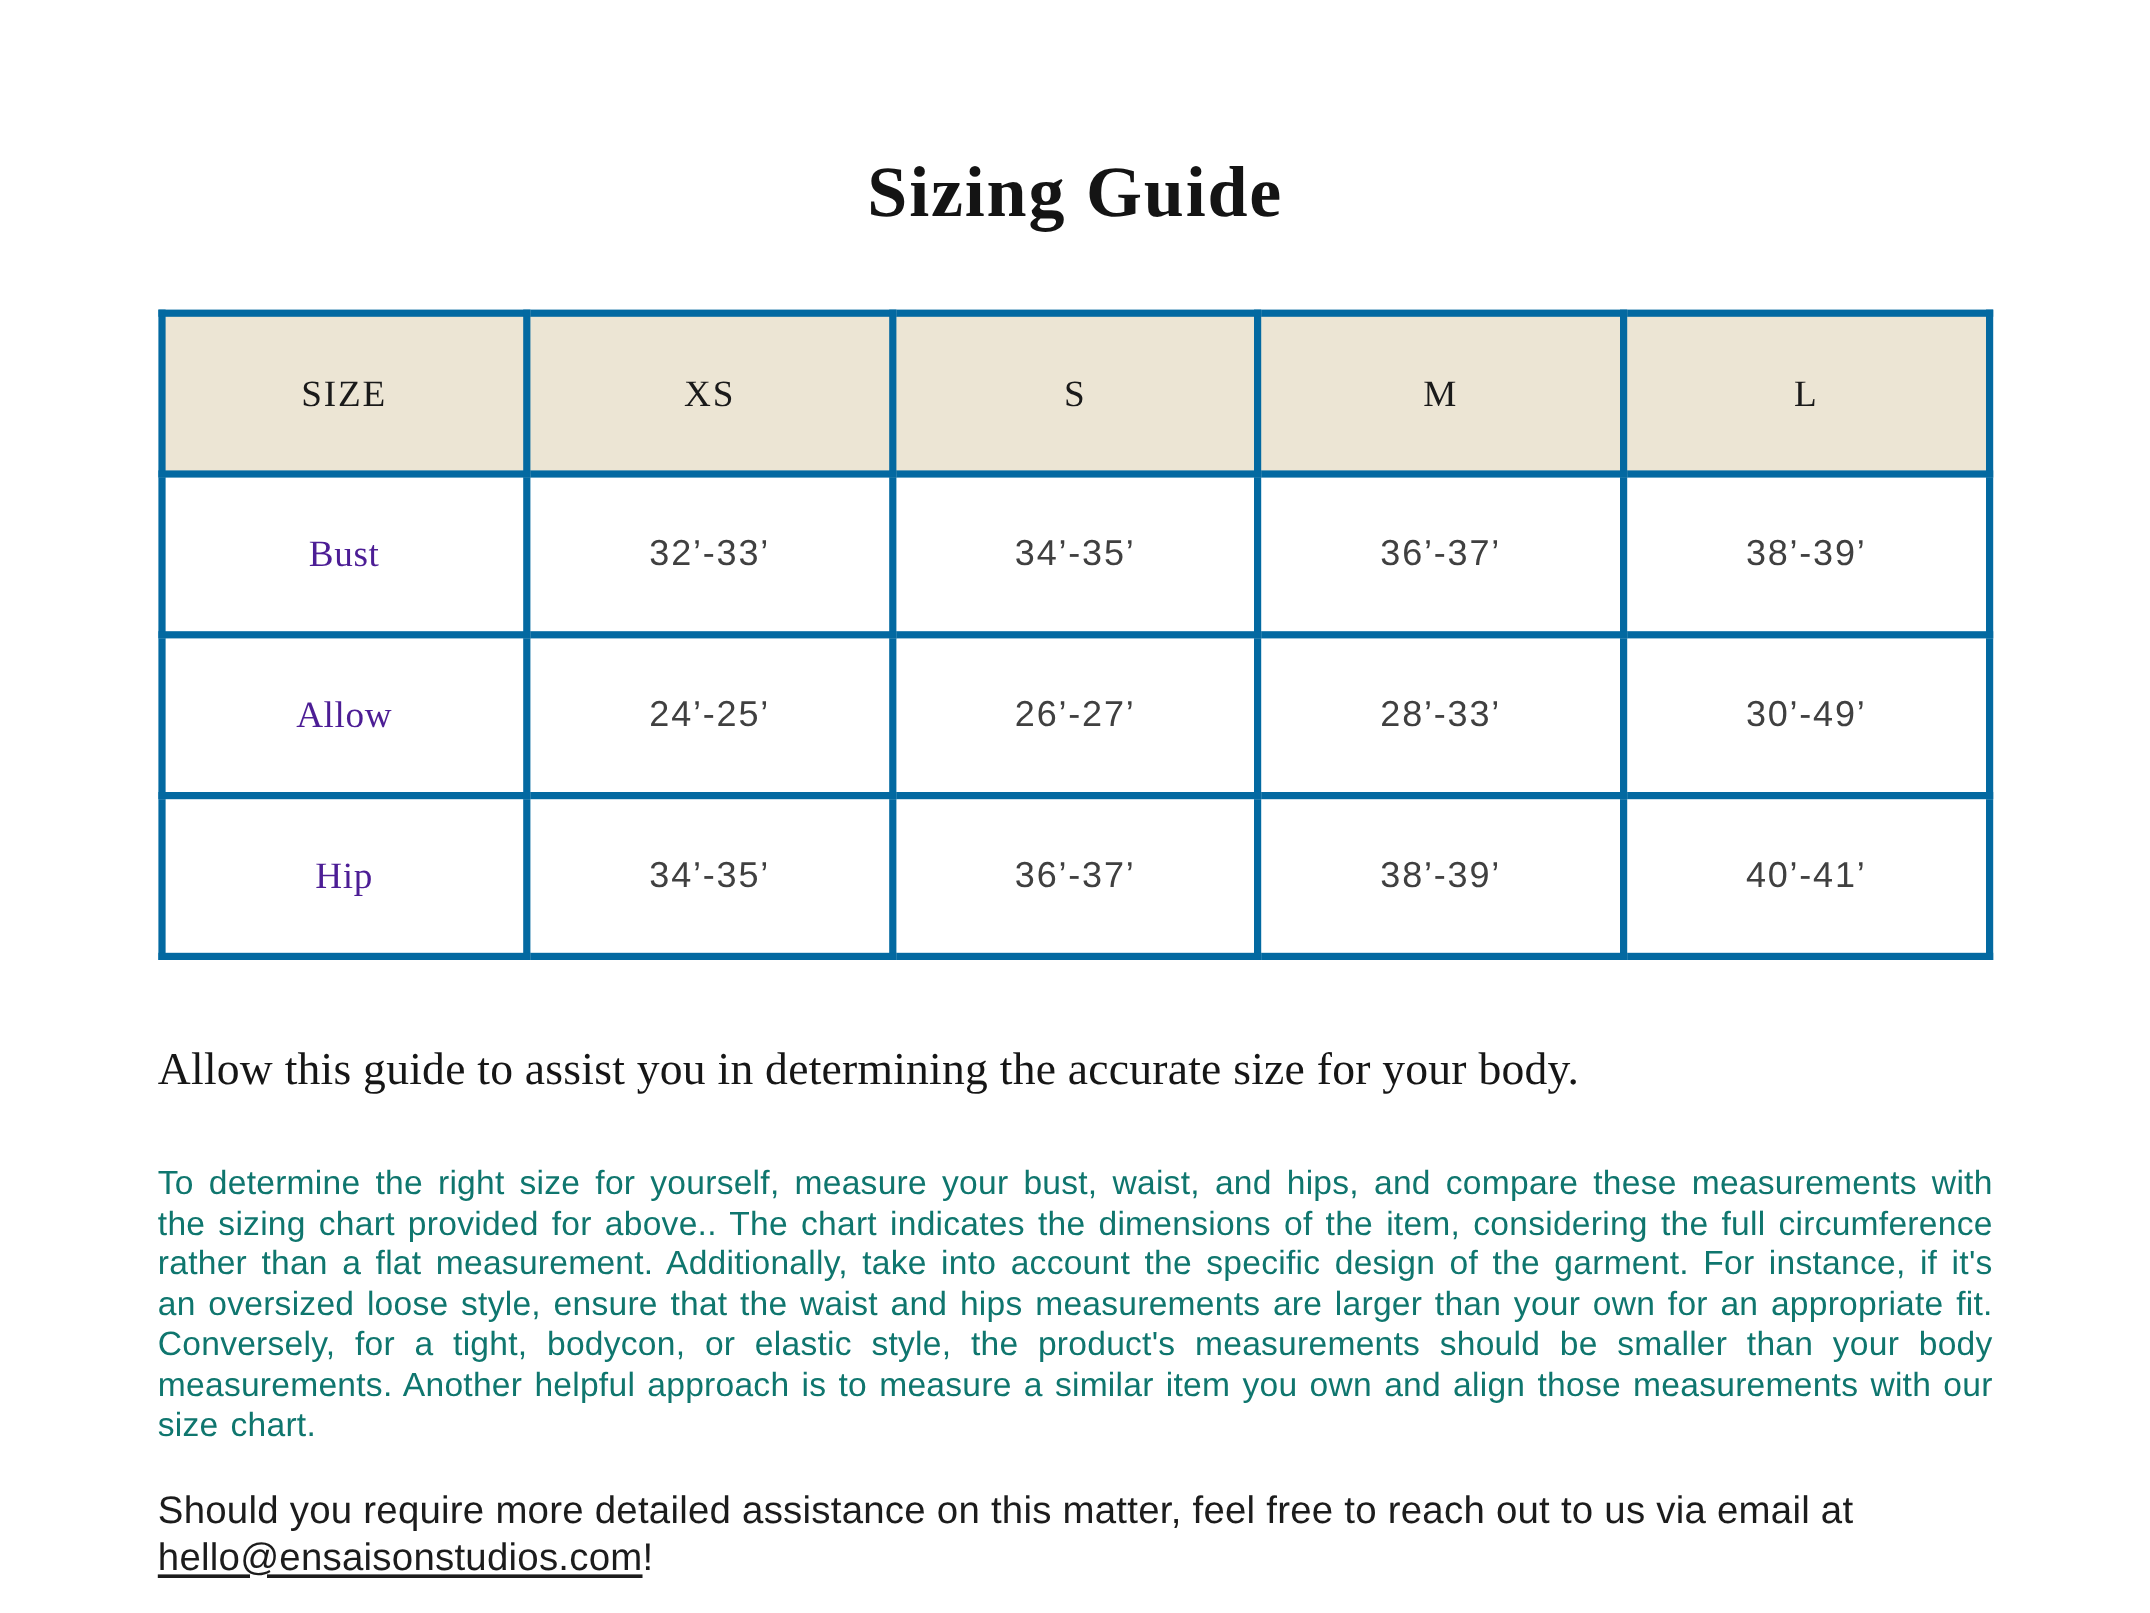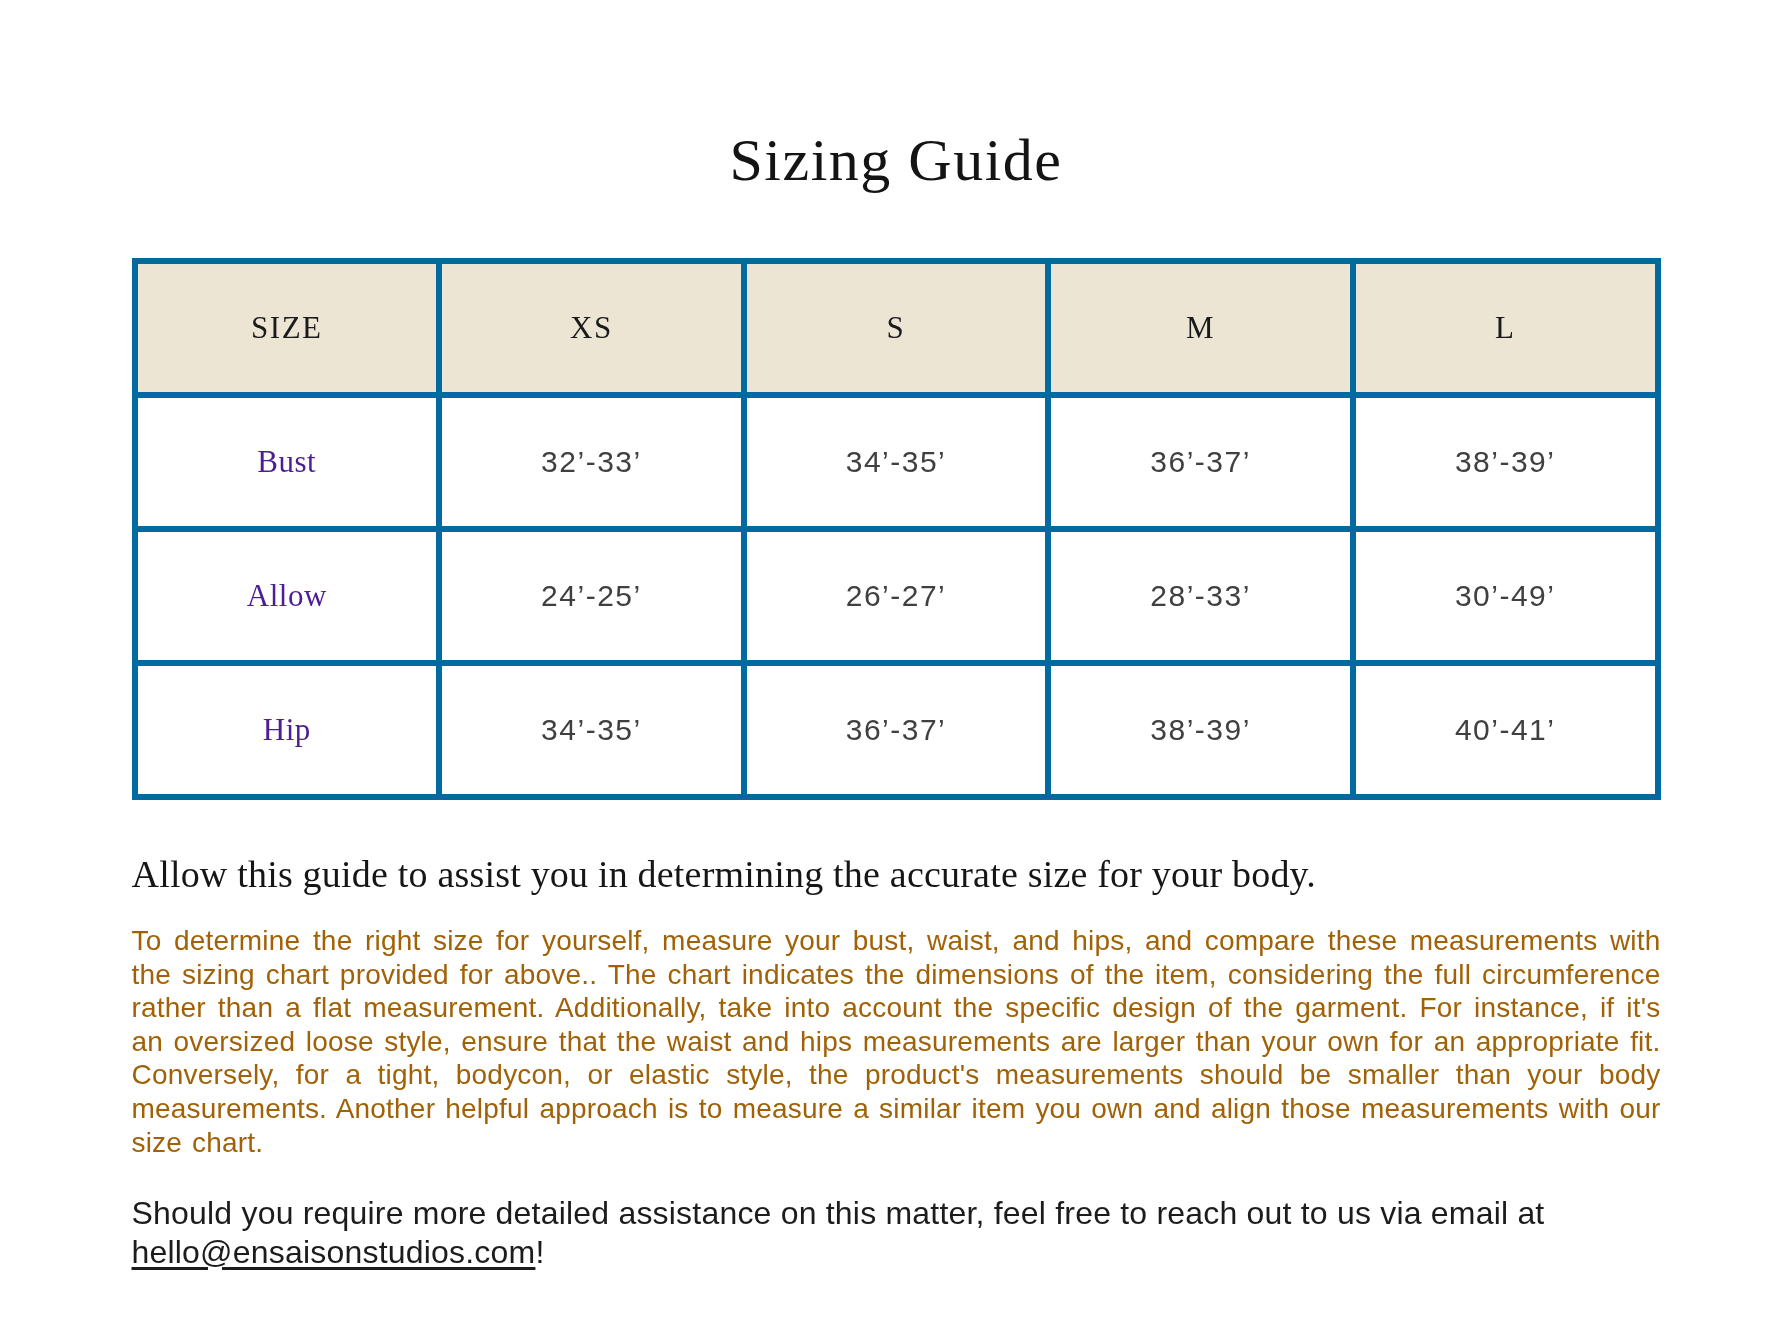--- a/index.html
+++ b/index.html
@@ -17,21 +17,21 @@
     position: relative;
     width: 1792px;
     height: 1344px;
     background: #ffffff;
   }
   .page-title {
     margin: 0;
     padding-top: 126px;
     text-align: center;
     font-family: "Liberation Serif", "DejaVu Serif", serif;
-    font-weight: 400;
+    font-weight: 700;
     font-size: 60px;
     line-height: 1.15;
     letter-spacing: 1.5px;
     color: #141414;
   }
   .size-table-wrap {
     margin: 63px auto 0 auto;
     width: 1529px;
   }
   table.size-table {
@@ -63,37 +63,37 @@
     color: #4c1d95;
   }
   td.value-cell {
     font-family: "Liberation Sans", sans-serif;
     font-weight: 400;
     font-size: 30px;
     letter-spacing: 1.5px;
     color: #404040;
   }
   .intro-line {
-    margin: 52px auto 0 auto;
+    margin: 69px auto 0 auto;
     width: 1529px;
     font-family: "Liberation Serif", "DejaVu Serif", serif;
     font-weight: 400;
     font-size: 38px;
     letter-spacing: 0.2px;
     color: #161616;
   }
   .body-paragraph {
-    margin: 28px auto 0 auto;
+    margin: 56px auto 0 auto;
     width: 1529px;
     font-size: 28px;
     line-height: 1.2;
     letter-spacing: 0.2px;
     word-spacing: 2px;
     text-align: justify;
-    color: #a16207;
+    color: #0f766e;
   }
   .contact-line {
     margin: 35px auto 0 auto;
     width: 1529px;
     font-size: 32px;
     line-height: 1.2;
     letter-spacing: 0.2px;
     color: #1c1c1c;
   }
   .email-link {

